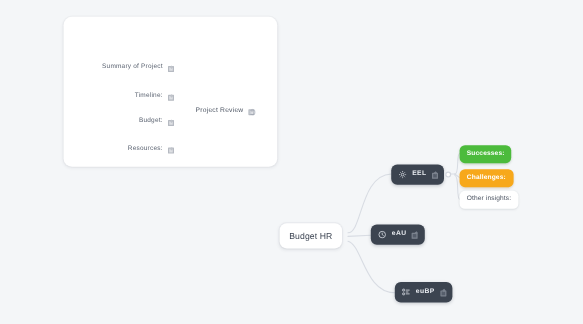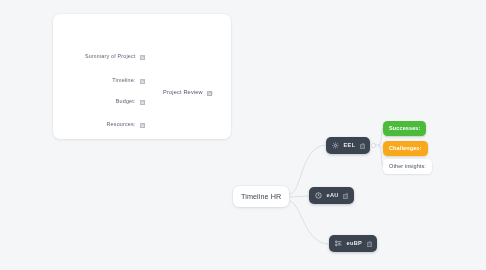--- a/index.html
+++ b/index.html
@@ -257,21 +257,21 @@
 
     <div class="handle handle-card"></div>
 
     <div class="card-root">
       <span class="lbl">Project Review</span>
       <span class="note-ico"></span>
     </div>
   </div>
 
   <div class="node node-root">
-    <span class="nlabel">Timeline HR</span>
+    <span class="nlabel">Budget HR</span>
   </div>
 
   <div class="node node-dark node-eel">
     <span class="glyph">
       <svg viewBox="0 0 16 16" fill="none" stroke="currentColor" stroke-width="1.5">
         <circle cx="8" cy="8" r="2.6"></circle>
         <path d="M8 1.2v1.8M8 13v1.8M1.2 8h1.8M13 8h1.8M3.2 3.2l1.3 1.3M11.5 11.5l1.3 1.3M12.8 3.2l-1.3 1.3M4.5 11.5l-1.3 1.3"></path>
       </svg>
     </span>
     <span class="nlabel">EEL</span>

